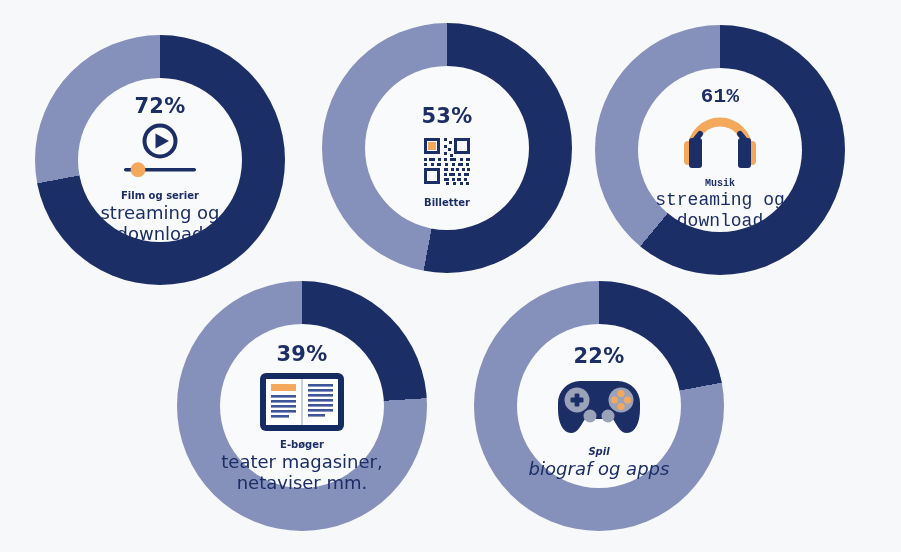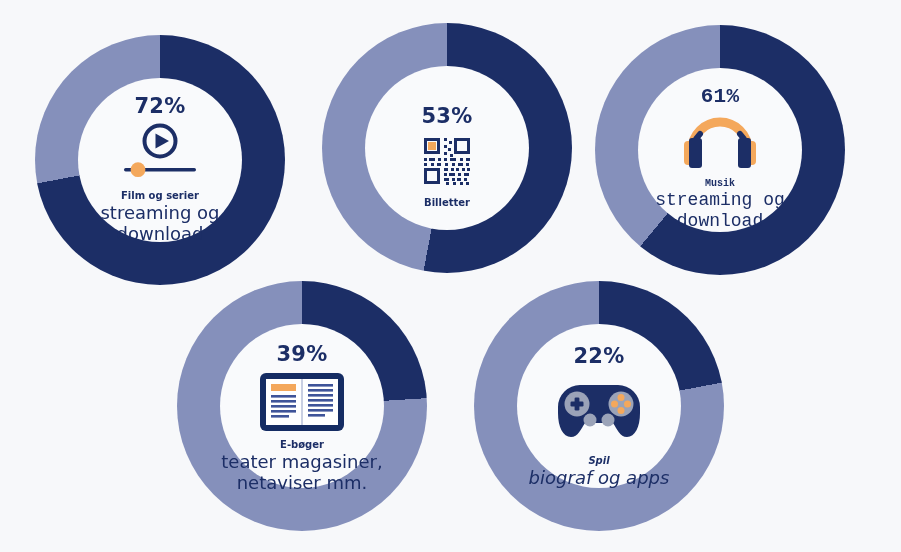--- a/index.html
+++ b/index.html
@@ -77,21 +77,21 @@
   #card-bil     { left: 322px; top: 23px;  width: 250px; height: 250px; }
   #card-musik   { left: 595px; top: 25px;  width: 250px; height: 250px; font-family: Liberation Mono, monospace; }
   #card-ebog    { left: 177px; top: 281px; width: 250px; height: 250px; }
   #card-spil    { left: 474px; top: 281px; width: 250px; height: 250px; }
 
   
   #card-film  .donut-hole { padding-top: 18px; }
   #card-bil   .donut-hole { padding-top: 18px; justify-content: center; }
   #card-musik .donut-hole { padding-top: 18px; }
   #card-ebog  .donut-hole { padding-top: 20px; }
-  #card-spil  .donut-hole { padding-top: 22px; justify-content: space-between; }
+  #card-spil  .donut-hole { padding-top: 22px; }
 
   #card-film  .icon-wrap { margin-top: 6px; }
   #card-bil   .icon-wrap { margin-top: 6px; }
   #card-musik .icon-wrap { margin-top: 7px; }
   #card-ebog  .icon-wrap { margin-top: 7px; }
   #card-spil  .icon-wrap { margin-top: 8px; }
 
   #card-film  .caption { margin-top: 7px; }
   #card-bil   .caption { margin-top: 8px; }
   #card-musik .caption { margin-top: 6px; }

